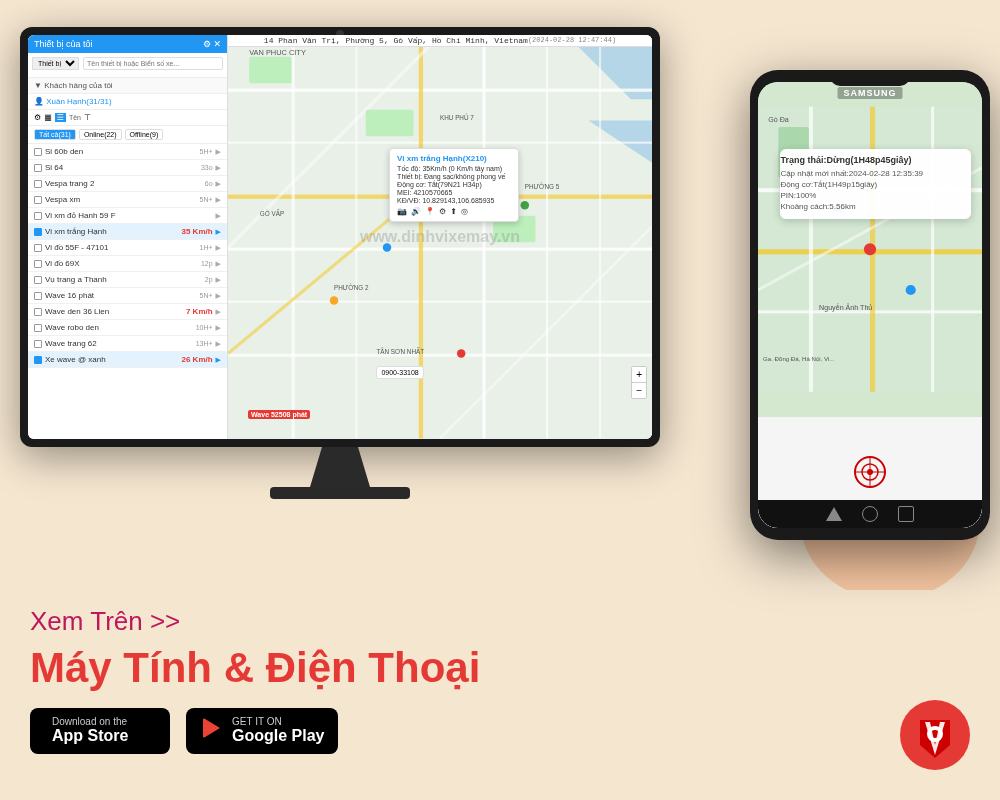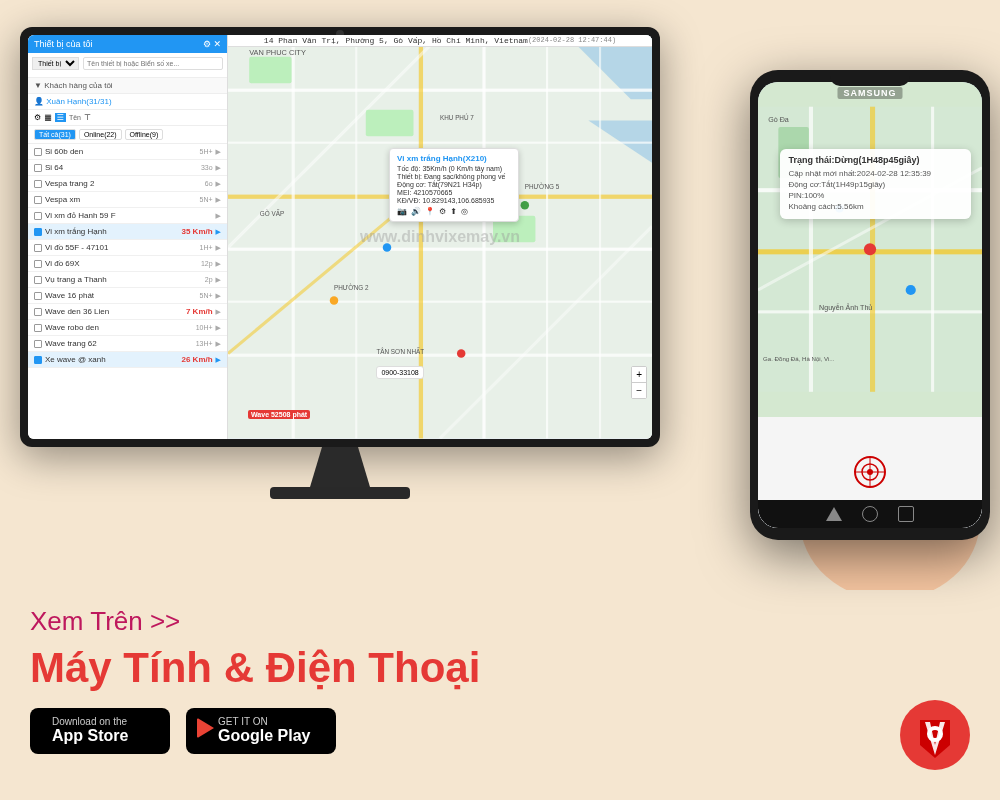--- a/index.html
+++ b/index.html
@@ -385,21 +385,21 @@
       overflow: hidden;
     }
 
     .phone-info-card {
       position: absolute;
       top: 20%;
       left: 10%;
       right: 5%;
       background: rgba(255,255,255,0.95);
       border-radius: 6px;
-      padding: 6px 8px;
+      padding: 6px 0;
       font-size: 8px;
       color: #333;
       box-shadow: 0 2px 8px rgba(0,0,0,0.2);
       z-index: 15;
     }
 
     .phone-info-title {
       font-weight: bold;
       color: #333;
       margin-bottom: 4px;
@@ -520,23 +520,24 @@
 
     .store-big-text {
       font-size: 16px;
       font-weight: bold;
       color: white;
     }
 
     .google-play-btn {
       display: flex;
       align-items: center;
+      gap: 8px;
       background: #000;
       color: white;
-      padding: 8px 8px;
+      padding: 8px 14px;
       border-radius: 8px;
       cursor: pointer;
       min-width: 150px;
     }
 
     .play-icon {
       font-size: 22px;
     }
 
     

